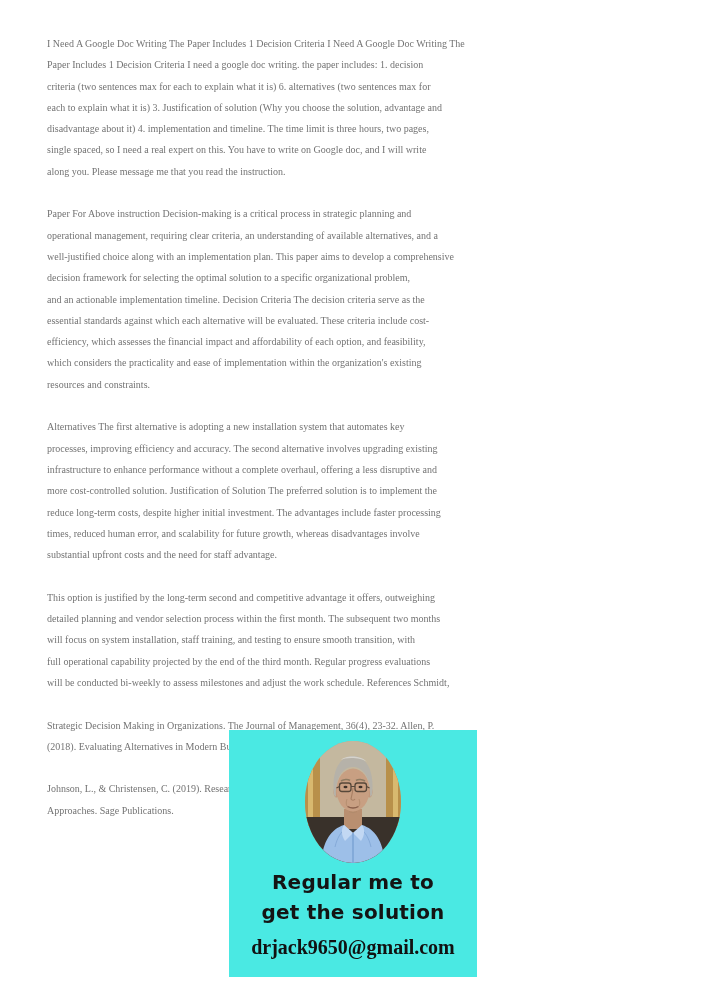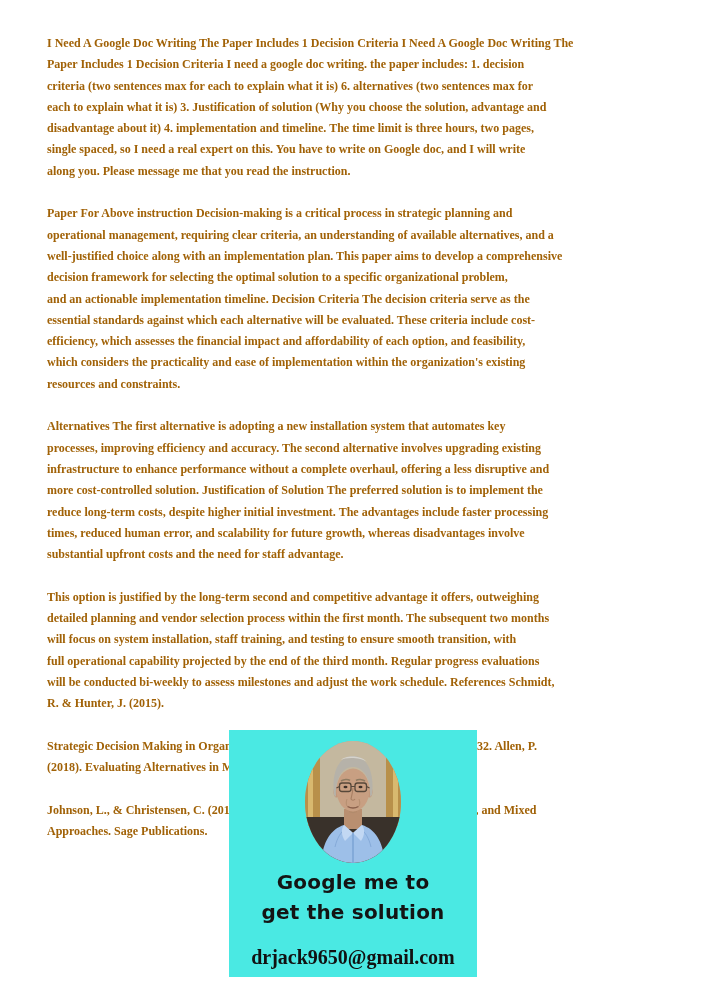--- a/index.html
+++ b/index.html
@@ -7,24 +7,23 @@
     width: 708px; height: 1000px;
     background: #ffffff;
     position: relative;
     overflow: hidden;
     font-family: "Liberation Serif", serif;
   }
   .doc {
     position: absolute;
     left: 47px; top: 33px;
     width: 614px;
-    font-size: 12px;
+    font-size: 10px;
     line-height: 21.3px;
-    color: #a16207;
-    font-weight: bold;
+    color: #737373;
   }
   .para { margin: 0 0 21.3px 0; }
   .line { display: block; white-space: nowrap; }
 
   .card {
     position: absolute;
     left: 229px; top: 730px;
     width: 248px; height: 247px;
     background: #4AE9E3;
     text-align: center;
@@ -39,21 +38,21 @@
   .card-title {
     margin-top: 4px;
     font-family: "DejaVu Sans", sans-serif;
     font-weight: bold;
     font-size: 20px;
     line-height: 30px;
     color: #141414;
     letter-spacing: 0.2px;
   }
   .card-email {
-    margin-top: 19px;
+    margin-top: 9px;
     font-family: "Liberation Serif", serif;
     font-weight: bold;
     font-size: 20px;
     line-height: 23px;
     color: #111111;
   }
 </style>
 </head>
 <body>
 
@@ -86,21 +85,20 @@
     <span class="line">reduce long-term costs, despite higher initial investment. The advantages include faster processing</span>
     <span class="line">times, reduced human error, and scalability for future growth, whereas disadvantages involve</span>
     <span class="line">substantial upfront costs and the need for staff advantage.</span>
   </div>
   <div class="para">
     <span class="line">This option is justified by the long-term second and competitive advantage it offers, outweighing</span>
     <span class="line">detailed planning and vendor selection process within the first month. The subsequent two months</span>
     <span class="line">will focus on system installation, staff training, and testing to ensure smooth transition, with</span>
     <span class="line">full operational capability projected by the end of the third month. Regular progress evaluations</span>
     <span class="line">will be conducted bi-weekly to assess milestones and adjust the work schedule. References Schmidt,</span>
-    <span class="line">R. &amp; Hunter, J. (2015).</span>
   </div>
   <div class="para">
     <span class="line">Strategic Decision Making in Organizations. The Journal of Management, 36(4), 23-32. Allen, P.</span>
     <span class="line">(2018). Evaluating Alternatives in Modern Business. Management Science, 64(12), .</span>
   </div>
   <div class="para">
     <span class="line">Johnson, L., &amp; Christensen, C. (2019). Research Methods: Quantitative, Qualitative, and Mixed</span>
     <span class="line">Approaches. Sage Publications.</span>
   </div>
 </div>
@@ -152,17 +150,17 @@
       <path d="M48,47 C47.5,52 46.5,56 46,58 C47,59.6 49,59.6 50,58" stroke="#a87f63" stroke-width="1.1" fill="none"></path>
 
       <path d="M42,58 C41,61 41,63 42,65" stroke="#b08a6b" stroke-width="0.8" fill="none"></path>
       <path d="M54,58 C55,61 55,63 54,65" stroke="#b08a6b" stroke-width="0.8" fill="none"></path>
 
       <path d="M42.5,65.5 C46,67.5 50,67.5 53.5,65.5" stroke="#8a604b" stroke-width="1.4" fill="none"></path>
       <path d="M44,70.5 C46,72 50,72 52,70.5" stroke="#b08a6b" stroke-width="0.8" fill="none"></path>
     </svg>
   </div>
   <div class="card-title">
-    <div>Google me to</div>
+    <div>Regular me to</div>
     <div>get the solution</div>
   </div>
   <div class="card-email">drjack9650@gmail.com</div>
 </div>
 
 </body></html>

